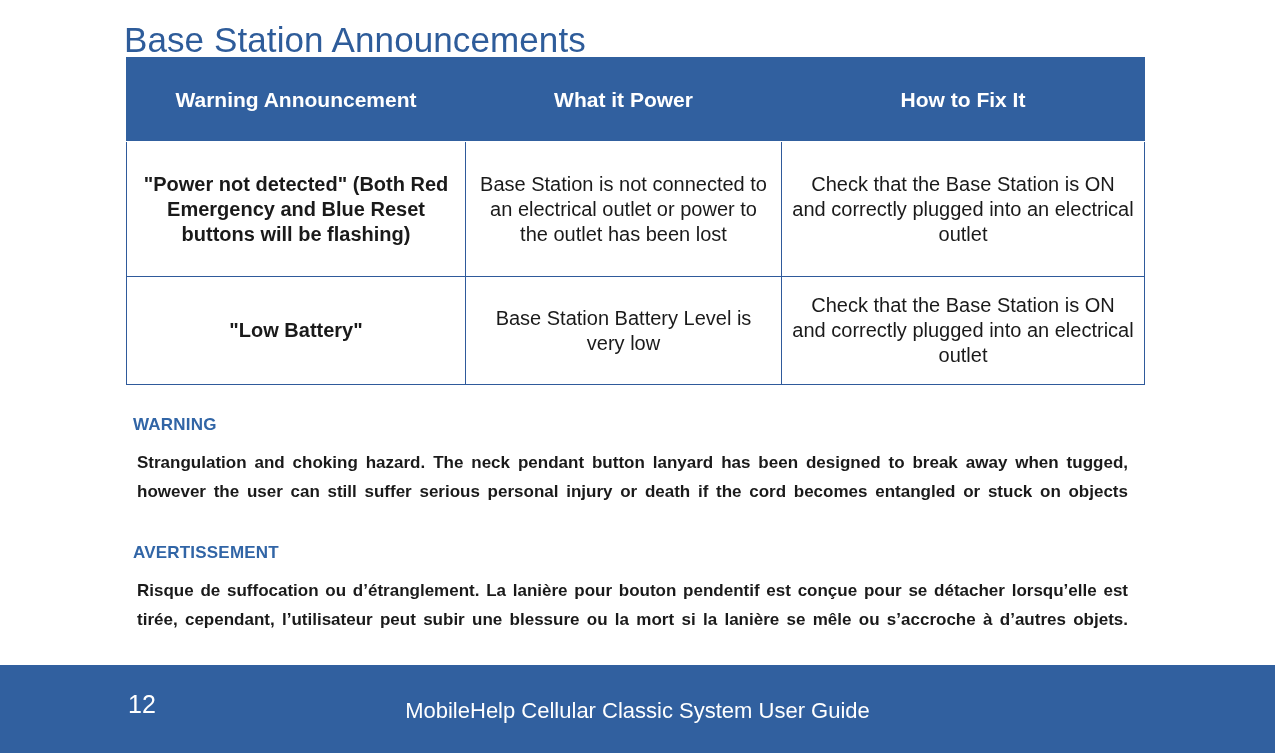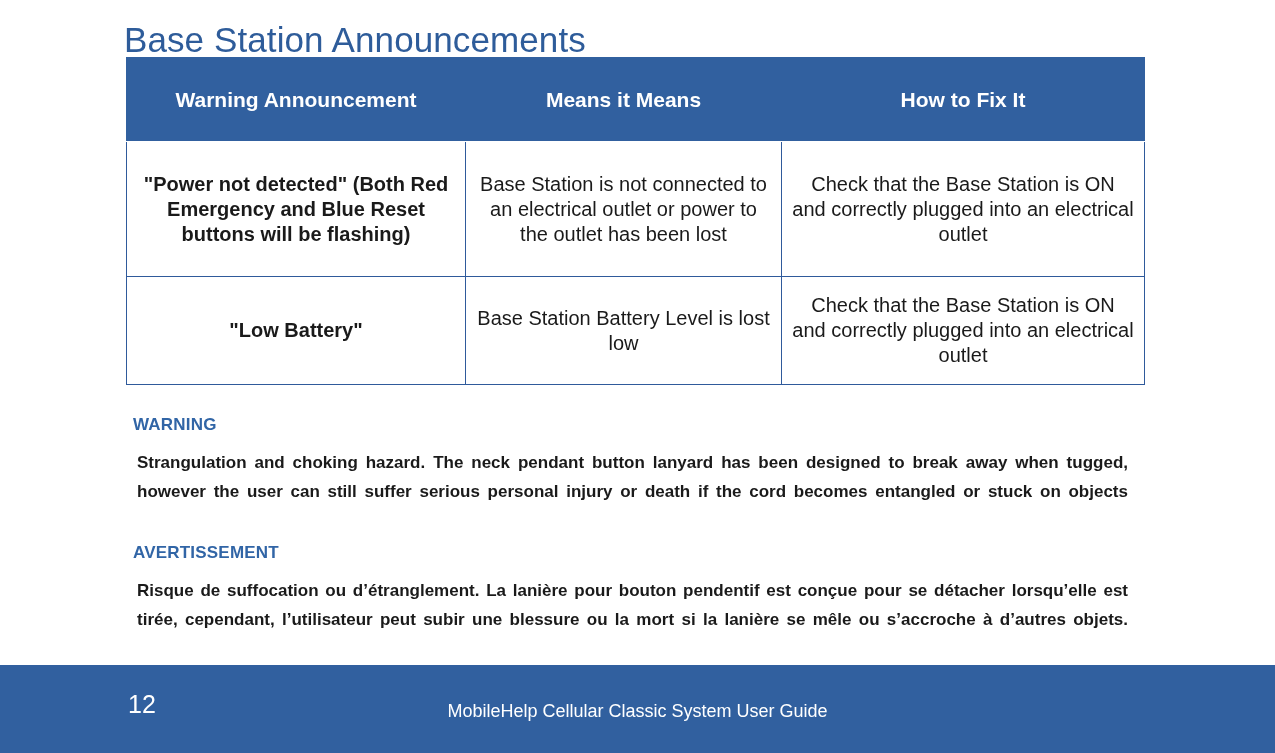--- a/index.html
+++ b/index.html
@@ -142,21 +142,21 @@
     font-weight: 400;
   }
   .footer-title {
     position: absolute;
     left: 0;
     right: 0;
     top: 33px;
     text-align: center;
     padding-left: 140px;
     padding-right: 140px;
-    font-size: 18px;
+    font-size: 22px;
     line-height: 26px;
     color: #ffffff;
     font-weight: 400;
   }
 </style>
 </head>
 <body>
 
 <div class="page">
 
@@ -168,36 +168,36 @@
         <col class="c1">
           <col class="c2">
           <col class="c3">
       </colgroup>
       <thead>
         <tr>
           <th>
             <span class="th-inner">Warning Announcement</span>
           </th>
           <th>
-            <span class="th-inner">Means it Means</span>
+            <span class="th-inner">What it Power</span>
           </th>
           <th>
             <span class="th-inner">How to Fix It</span>
           </th>
         </tr>
       </thead>
       <tbody>
         <tr class="row1">
           <td class="cell-bold">"Power not detected" (Both Red Emergency and Blue Reset buttons will be flashing)</td>
           <td>Base Station is not connected to an electrical outlet or power to the outlet has been lost</td>
           <td>Check that the Base Station is ON and correctly plugged into an electrical outlet</td>
         </tr>
         <tr class="row2">
           <td class="cell-bold">"Low Battery"</td>
-          <td>Base Station Battery Level is lost low</td>
+          <td>Base Station Battery Level is very low</td>
           <td>Check that the Base Station is ON and correctly plugged into an electrical outlet</td>
         </tr>
       </tbody>
     </table>
   </div>
 
   <div class="notice notice-warning">
     <p class="notice-heading">WARNING</p>
     <p class="notice-body last-justify">Strangulation and choking hazard. The neck pendant button lanyard has been designed to break away when tugged, however the user can still suffer serious personal injury or death if the cord becomes entangled or stuck on objects</p>
   </div>

